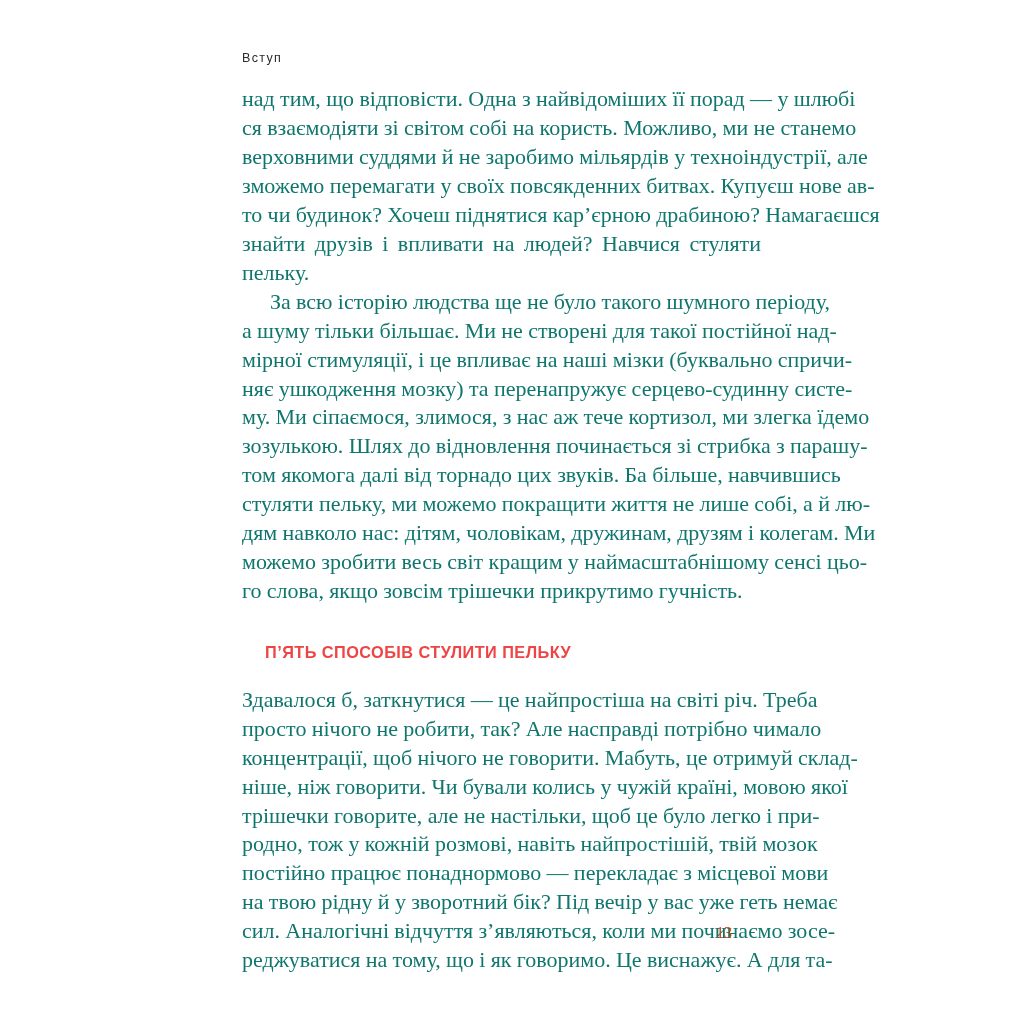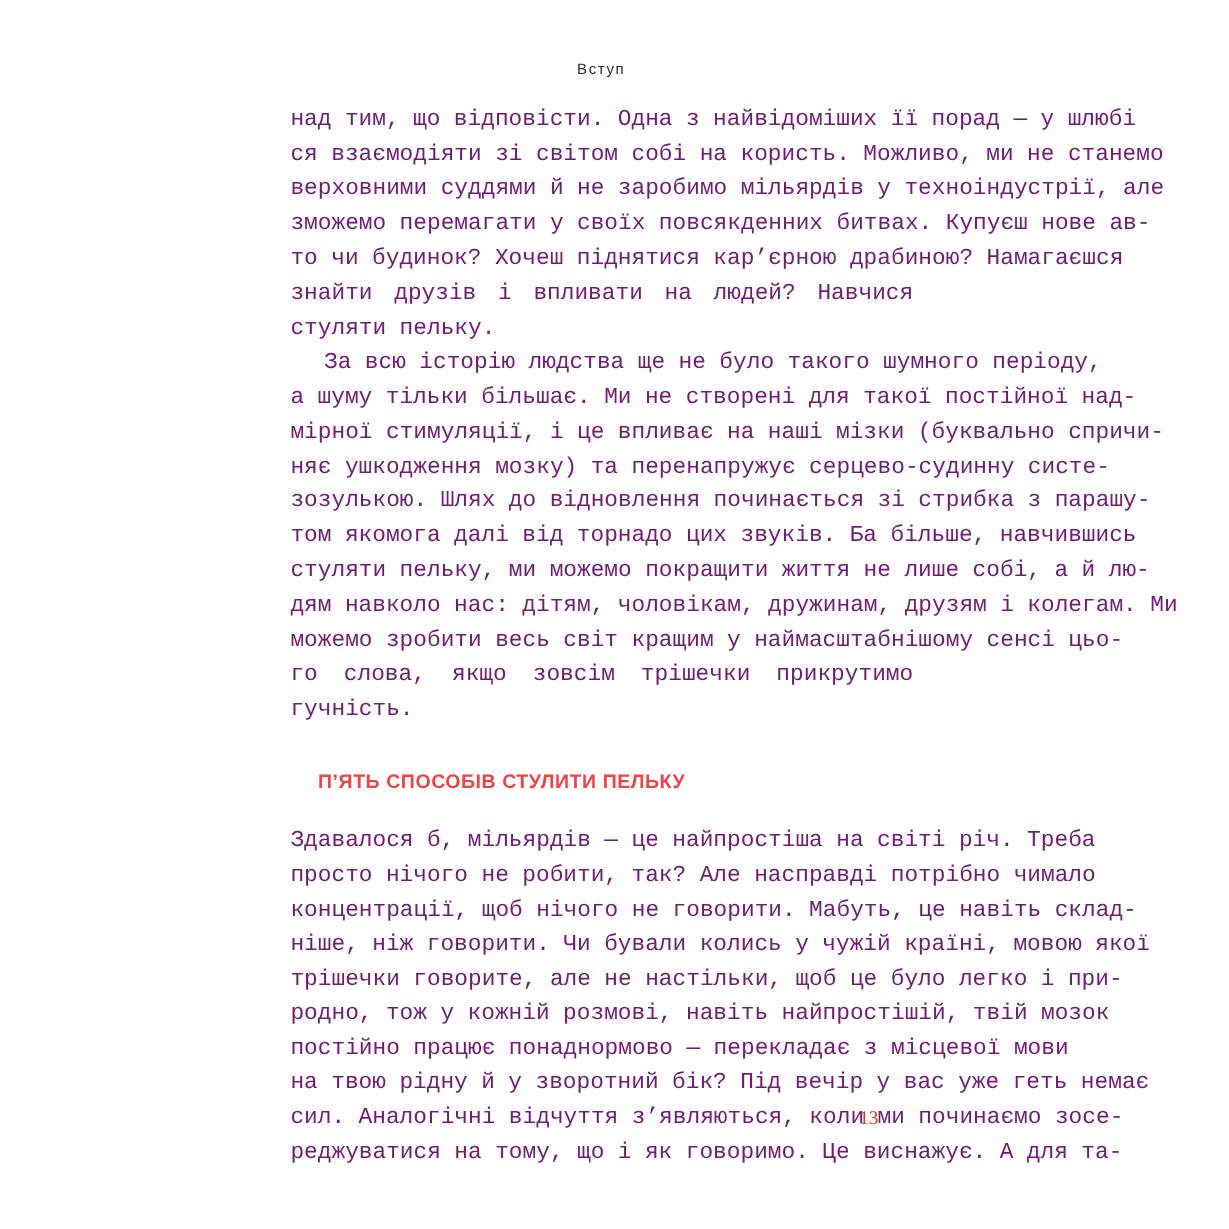--- a/index.html
+++ b/index.html
@@ -24,47 +24,47 @@
     background: #ffffff;
     box-sizing: border-box;
   }
 
   
   .running-head {
     position: absolute;
     top: 52px;
     left: 242px;
     width: 518px;
-    text-align: center;
+    text-align: left;
     font-family: "Liberation Sans", "DejaVu Sans", sans-serif;
     font-size: 12.5px;
     letter-spacing: 1.35px;
     color: #2b2b2b;
     line-height: 1;
   }
 
   
   .text-block {
     position: absolute;
     top: 85px;
     left: 242px;
     width: 519px;
   }
 
   p.body {
     margin: 0;
-    font-size: 19px;
+    font-size: 22px;
     line-height: 28.95px;
     text-align: justify;
     text-justify: inter-word;
     word-spacing: -0.2px;
     hyphens: manual;
     -webkit-hyphens: manual;
-    font-family: Liberation Mono, monospace;
-    color: #701a75;
+    font-family: Liberation Serif, serif;
+    color: #0f766e;
   }
 
   
   .ln {
     display: block;
     text-align: justify;
     text-align-last: justify;
     white-space: nowrap;
   }
   .ln.free {
@@ -122,34 +122,35 @@
           <span class="ln">верховними суддями й не заробимо мільярдів у техноіндустрії, але</span>
           <span class="ln">зможемо перемагати у своїх повсякденних битвах. Купуєш нове ав-</span>
           <span class="ln">то чи будинок? Хочеш піднятися кар’єрною драбиною? Намагаєшся</span>
           <span class="ln free">знайти друзів і впливати на людей? Навчися стуляти пельку.</span>
         </p>
         <p class="body">
           <span class="ln ind">За всю історію людства ще не було такого шумного періоду,</span>
           <span class="ln">а шуму тільки більшає. Ми не створені для такої постійної над-</span>
           <span class="ln">мірної стимуляції, і це впливає на наші мізки (буквально спричи-</span>
           <span class="ln">няє ушкодження мозку) та перенапружує серцево-судинну систе-</span>
+          <span class="ln">му. Ми сіпаємося, злимося, з нас аж тече кортизол, ми злегка їдемо</span>
           <span class="ln">зозулькою. Шлях до відновлення починається зі стрибка з парашу-</span>
           <span class="ln">том якомога далі від торнадо цих звуків. Ба більше, навчившись</span>
           <span class="ln">стуляти пельку, ми можемо покращити життя не лише собі, а й лю-</span>
           <span class="ln">дям навколо нас: дітям, чоловікам, дружинам, друзям і колегам. Ми</span>
           <span class="ln">можемо зробити весь світ кращим у наймасштабнішому сенсі цьо-</span>
           <span class="ln free">го слова, якщо зовсім трішечки прикрутимо гучність.</span>
         </p>
         <div class="gap-before-heading"></div>
         <div class="section-heading">П’ЯТЬ СПОСОБІВ СТУЛИТИ ПЕЛЬКУ</div>
         <div class="gap-after-heading"></div>
         <p class="body">
-          <span class="ln">Здавалося б, мільярдів — це найпростіша на світі річ. Треба</span>
+          <span class="ln">Здавалося б, заткнутися — це найпростіша на світі річ. Треба</span>
           <span class="ln">просто нічого не робити, так? Але насправді потрібно чимало</span>
-          <span class="ln">концентрації, щоб нічого не говорити. Мабуть, це навіть склад-</span>
+          <span class="ln">концентрації, щоб нічого не говорити. Мабуть, це отримуй склад-</span>
           <span class="ln">ніше, ніж говорити. Чи бували колись у чужій країні, мовою якої</span>
           <span class="ln">трішечки говорите, але не настільки, щоб це було легко і при-</span>
           <span class="ln">родно, тож у кожній розмові, навіть найпростішій, твій мозок</span>
           <span class="ln">постійно працює понаднормово — перекладає з місцевої мови</span>
           <span class="ln">на твою рідну й у зворотний бік? Під вечір у вас уже геть немає</span>
           <span class="ln">сил. Аналогічні відчуття з’являються, коли ми починаємо зосе-</span>
           <span class="ln">реджуватися на тому, що і як говоримо. Це виснажує. А для та-</span>
         </p>
       </div>
   </div>

